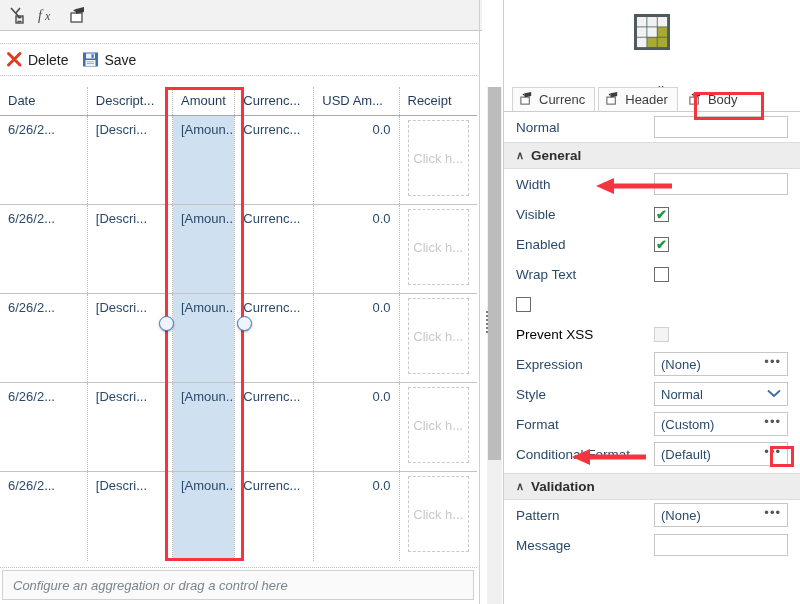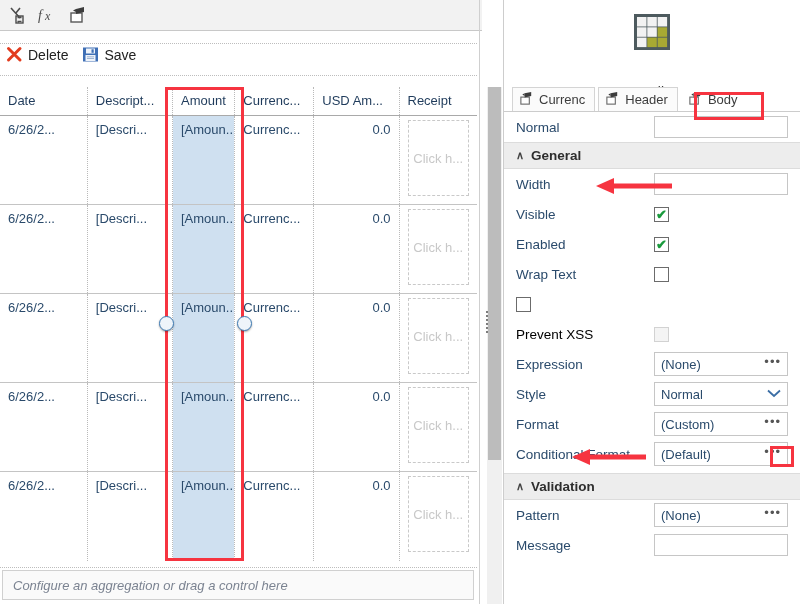--- a/index.html
+++ b/index.html
@@ -27,21 +27,21 @@
   .tb-btn {
     width: 28px; height: 26px; display: flex; align-items: center; justify-content: center;
     cursor: default;
   }
 
   .cmd-bar {
     position: absolute; left: 0; top: 43px; width: 477px; height: 33px;
     background: #ffffff;
     border-top: 1px dotted #bdbdbd;
     border-bottom: 1px dotted #bdbdbd;
-    display: flex; align-items: flex-start; padding-left: 2px;
+    display: flex; align-items: center; padding-left: 2px;
   }
   .cmd-item {
     display: flex; align-items: center; gap: 5px;
     padding: 2px 10px 2px 4px;
     font-size: 14px; color: #222; cursor: default;
   }
   .cmd-item .ico { width: 17px; height: 17px; display: block; }
 
   
   .grid-wrap {

